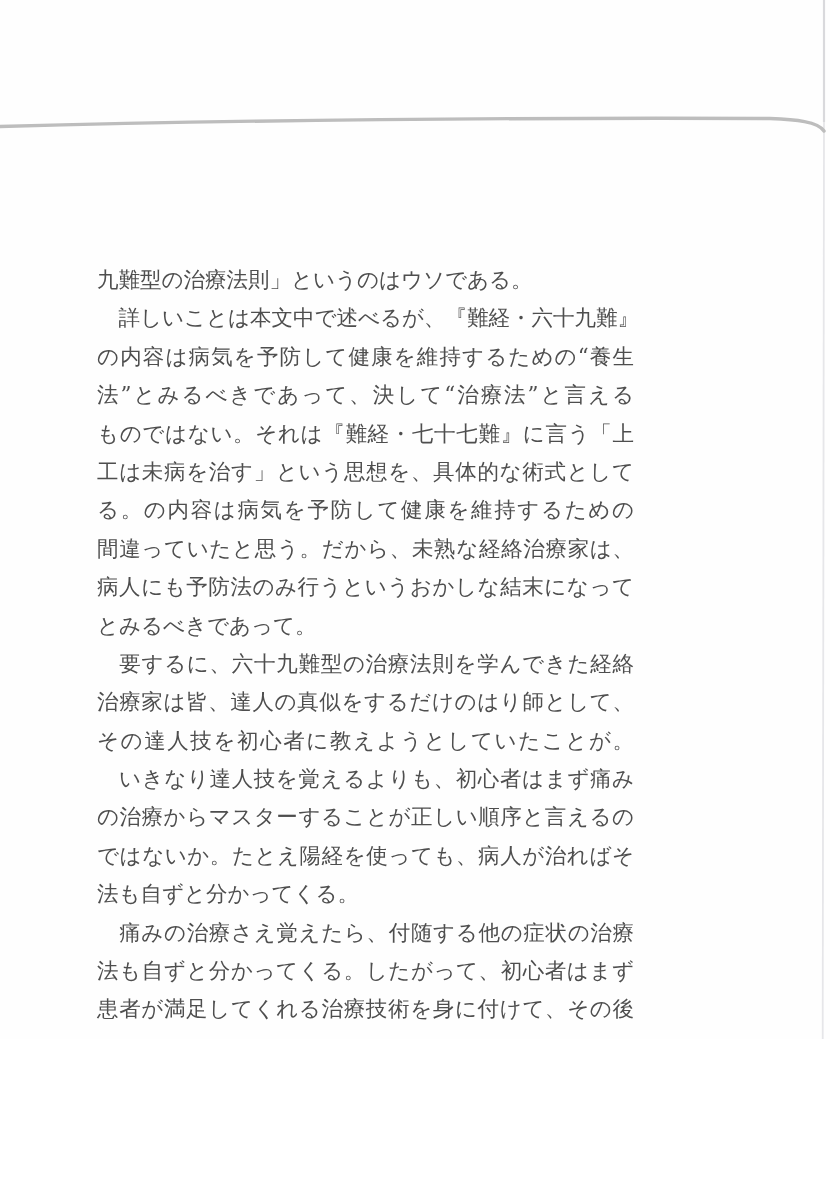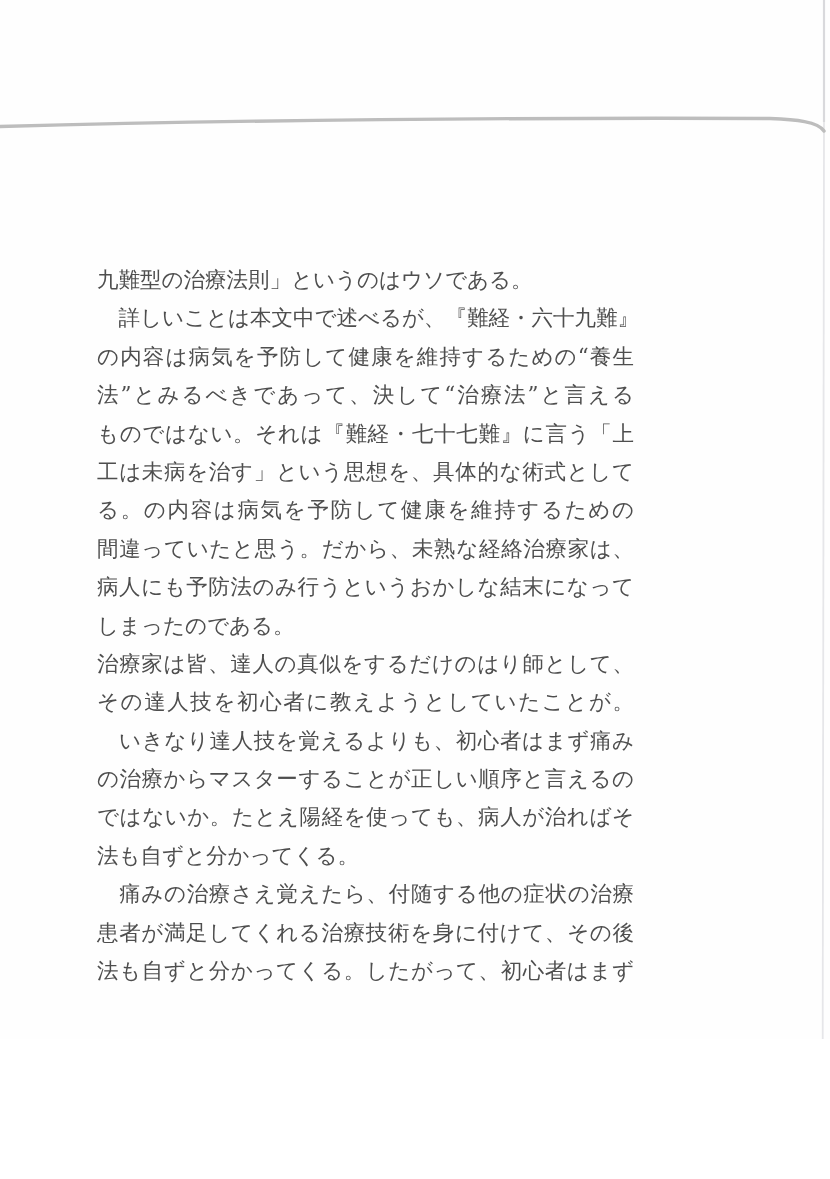--- a/index.html
+++ b/index.html
@@ -68,27 +68,28 @@
   <div class="text-block">
     <div class="text-line para-end">九難型の治療法則」というのはウソである。</div>
     <div class="text-line">　詳しいことは本文中で述べるが、『難経・六十九難』</div>
     <div class="text-line">の内容は病気を予防して健康を維持するための“養生</div>
     <div class="text-line">法”とみるべきであって、決して“治療法”と言える</div>
     <div class="text-line">ものではない。それは『難経・七十七難』に言う「上</div>
     <div class="text-line">工は未病を治す」という思想を、具体的な術式として</div>
     <div class="text-line">る。の内容は病気を予防して健康を維持するための</div>
     <div class="text-line">間違っていたと思う。だから、未熟な経絡治療家は、</div>
     <div class="text-line">病人にも予防法のみ行うというおかしな結末になって</div>
-    <div class="text-line para-end">しまったのである。</div>
+    <div class="text-line para-end">とみるべきであって。</div>
+    <div class="text-line">　要するに、六十九難型の治療法則を学んできた経絡</div>
     <div class="text-line">治療家は皆、達人の真似をするだけのはり師として、</div>
     <div class="text-line">その達人技を初心者に教えようとしていたことが。</div>
     <div class="text-line">　いきなり達人技を覚えるよりも、初心者はまず痛み</div>
     <div class="text-line">の治療からマスターすることが正しい順序と言えるの</div>
     <div class="text-line">ではないか。たとえ陽経を使っても、病人が治ればそ</div>
     <div class="text-line para-end">法も自ずと分かってくる。</div>
     <div class="text-line">　痛みの治療さえ覚えたら、付随する他の症状の治療</div>
+    <div class="text-line">法も自ずと分かってくる。したがって、初心者はまず</div>
     <div class="text-line">患者が満足してくれる治療技術を身に付けて、その後</div>
-    <div class="text-line">法も自ずと分かってくる。したがって、初心者はまず</div>
   </div>
 
   <div class="page-number">4</div>
 
 </div>
 
 </body></html>

